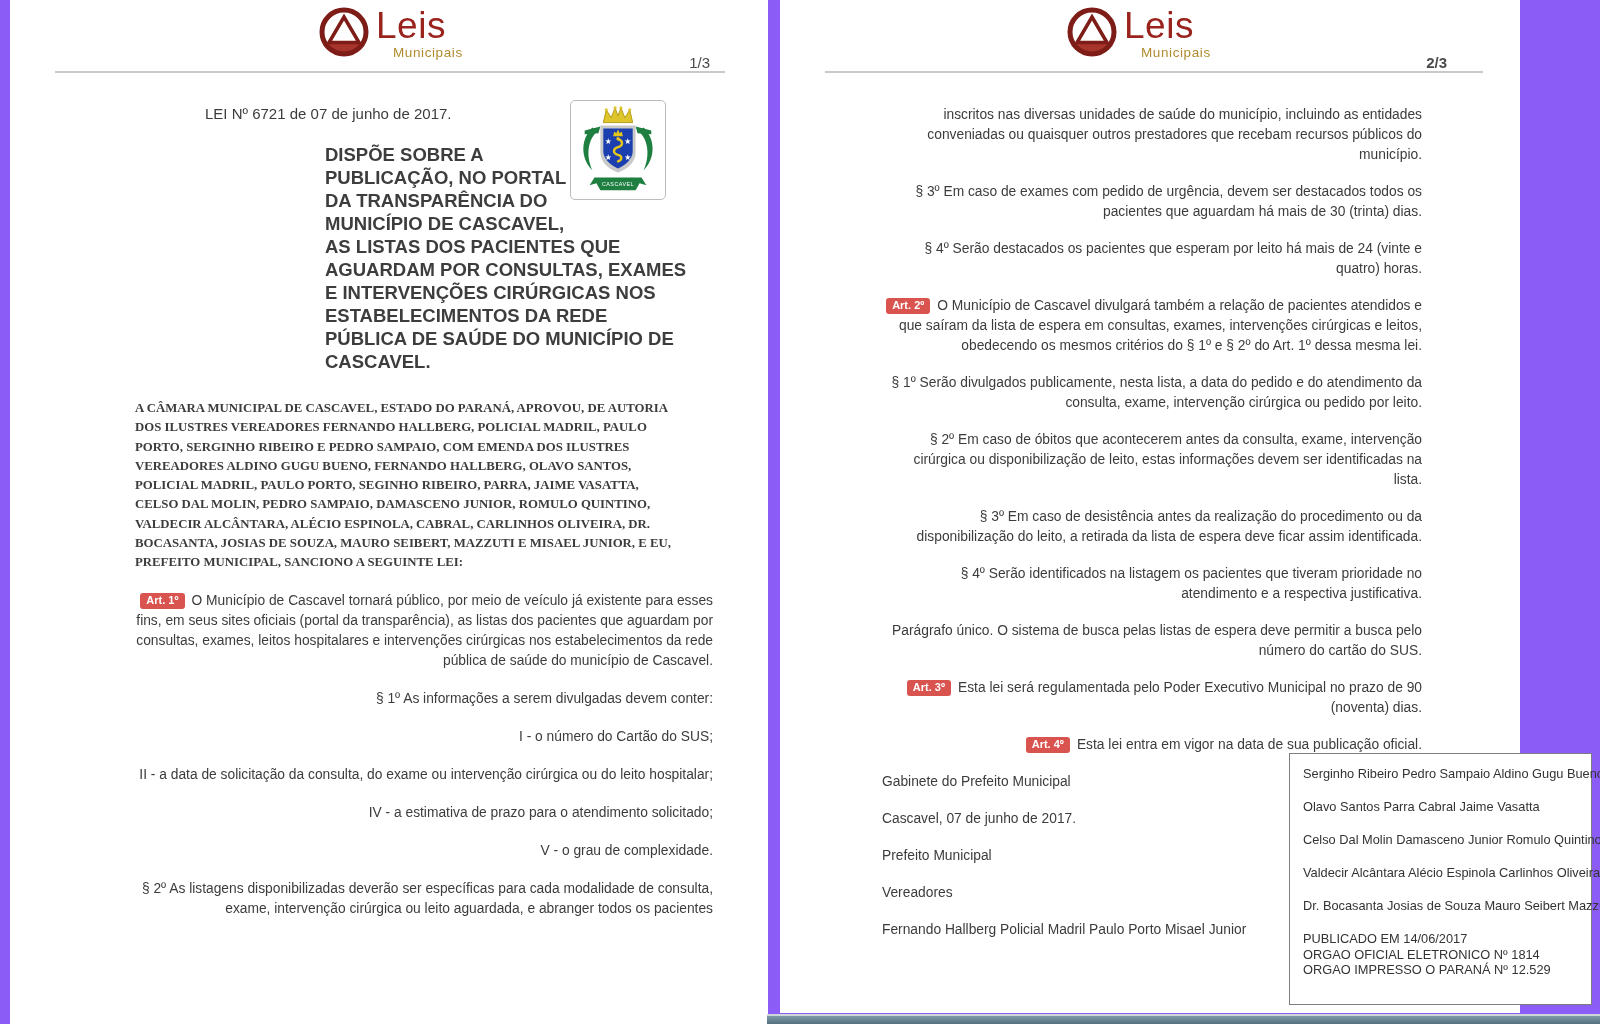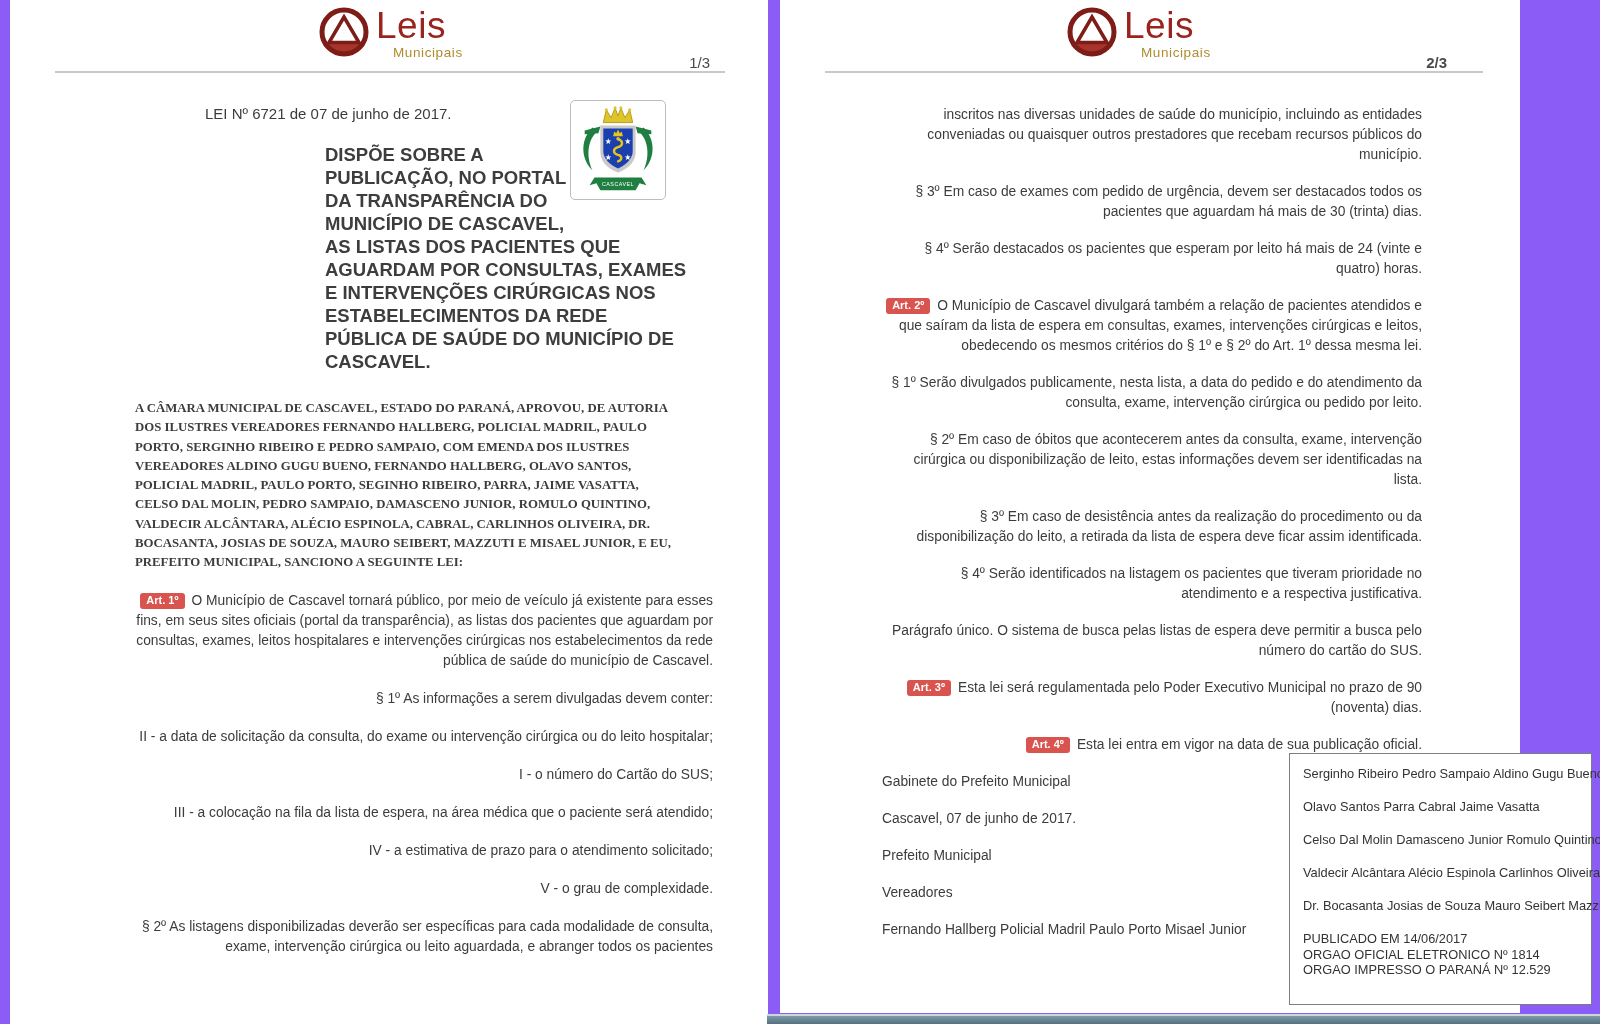--- a/index.html
+++ b/index.html
@@ -118,23 +118,22 @@
       <div class="heading-wrap">
         <span class="crest-spacer"></span>
         <span>DISPÕE SOBRE A PUBLICAÇÃO, NO PORTAL DA TRANSPARÊNCIA DO MUNICÍPIO DE CASCAVEL, AS LISTAS DOS PACIENTES QUE AGUARDAM POR CONSULTAS, EXAMES E INTERVENÇÕES CIRÚRGICAS NOS ESTABELECIMENTOS DA REDE PÚBLICA DE SAÚDE DO MUNICÍPIO DE CASCAVEL.</span>
       </div>
       <p class="preamble">A CÂMARA MUNICIPAL DE CASCAVEL, ESTADO DO PARANÁ, APROVOU, DE AUTORIA DOS ILUSTRES VEREADORES FERNANDO HALLBERG, POLICIAL MADRIL, PAULO PORTO, SERGINHO RIBEIRO E PEDRO SAMPAIO, COM EMENDA DOS ILUSTRES VEREADORES ALDINO GUGU BUENO, FERNANDO HALLBERG, OLAVO SANTOS, POLICIAL MADRIL, PAULO PORTO, SEGINHO RIBEIRO, PARRA, JAIME VASATTA, CELSO DAL MOLIN, PEDRO SAMPAIO, DAMASCENO JUNIOR, ROMULO QUINTINO, VALDECIR ALCÂNTARA, ALÉCIO ESPINOLA, CABRAL, CARLINHOS OLIVEIRA, DR. BOCASANTA, JOSIAS DE SOUZA, MAURO SEIBERT, MAZZUTI E MISAEL JUNIOR, E EU, PREFEITO MUNICIPAL, SANCIONO A SEGUINTE LEI:</p>
 
       <p class="body">
         <span class="badge">Art. 1º</span><span>O Município de Cascavel tornará público, por meio de veículo já existente para esses fins, em seus sites oficiais (portal da transparência), as listas dos pacientes que aguardam por consultas, exames, leitos hospitalares e intervenções cirúrgicas nos estabelecimentos da rede pública de saúde do município de Cascavel.</span>
       </p>
       <p class="body">§ 1º As informações a serem divulgadas devem conter:</p>
+      <p class="body">I - o número do Cartão do SUS;</p>
       <p class="body">II - a data de solicitação da consulta, do exame ou intervenção cirúrgica ou do leito hospitalar;</p>
-      <p class="body">I - o número do Cartão do SUS;</p>
-      <p class="body">III - a colocação na fila da lista de espera, na área médica que o paciente será atendido;</p>
       <p class="body">IV - a estimativa de prazo para o atendimento solicitado;</p>
       <p class="body">V - o grau de complexidade.</p>
       <p class="body">§ 2º As listagens disponibilizadas deverão ser específicas para cada modalidade de consulta, exame, intervenção cirúrgica ou leito aguardada, e abranger todos os pacientes</p>
     </div>
   </div>
 
   <div class="page page2">
     <div class="pg-header">
       <div class="logo">
         <svg width="52" height="52" viewBox="0 0 52 52">

